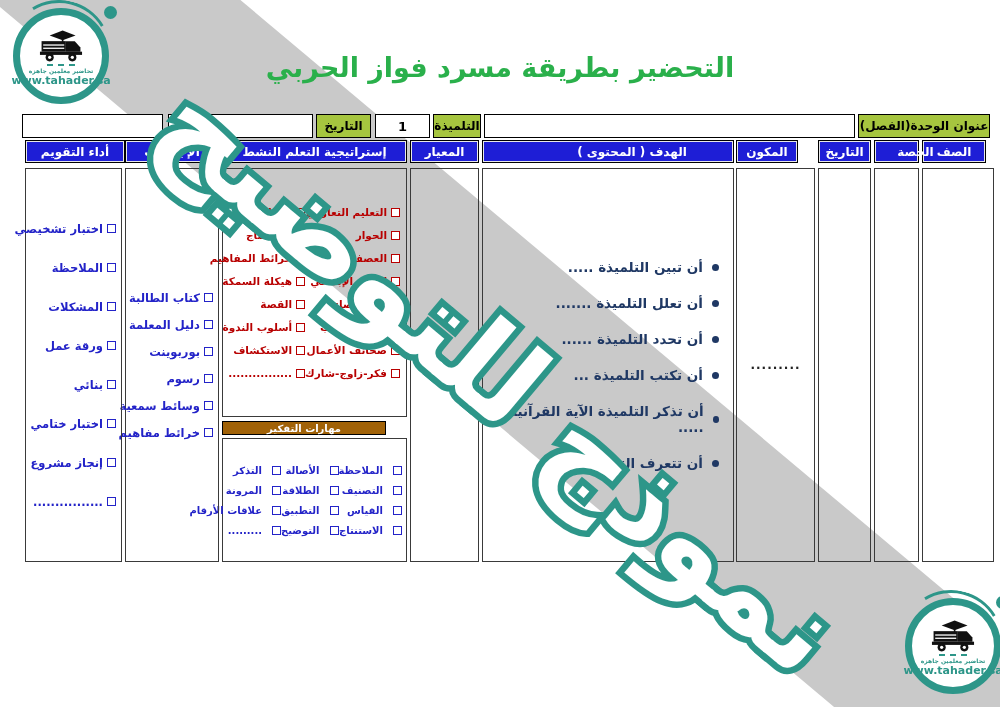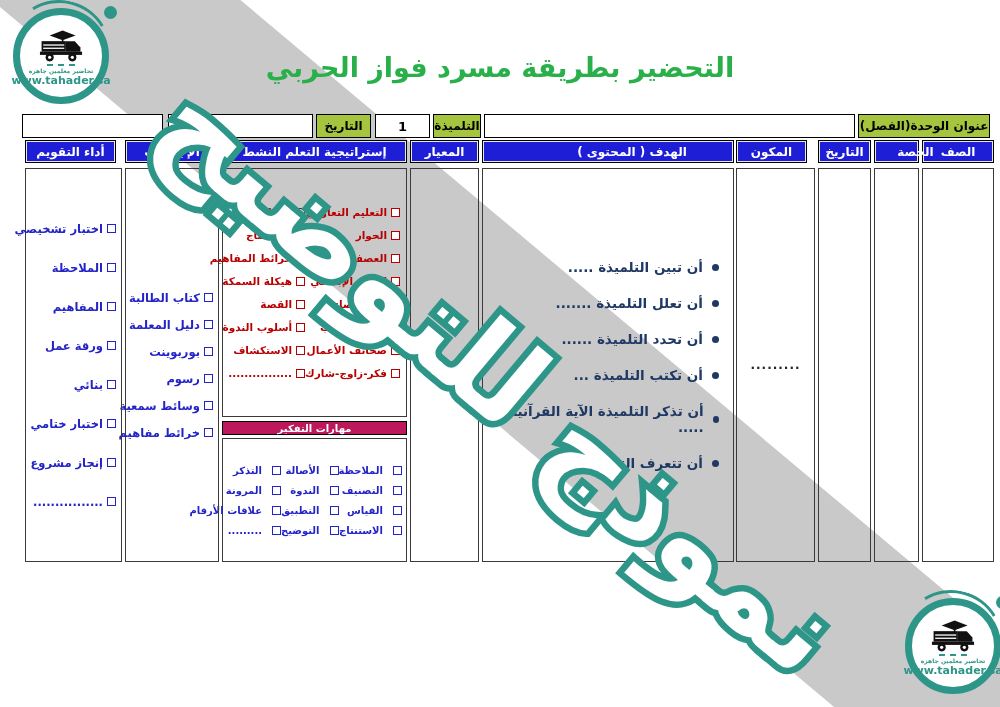--- a/index.html
+++ b/index.html
@@ -40,22 +40,22 @@
 
   .blue-items { color:#2323c8; font-size:11.5px; }
   .blue-items .list { gap:25px; }
   .proc-items .list { gap:13px; }
   .red-items { color:#b80000; font-size:10.5px; }
 
   .strat-box1 { position:absolute; left:200px; width:185px; top:28px; height:249px;
                 border:1px solid #3a3a3a; }
   .strat-grid { position:absolute; inset:0; display:grid; grid-template-columns:1fr 1fr;
                 align-content:center; row-gap:11px; padding:0 6px; direction:rtl; }
-  .think-bar { position:absolute; left:200px; width:185px; top:281px; height:14px;
-               background:#be185d; border:1px solid #000; color:#fff; font-size:10px;
+  .think-bar { position:absolute; left:200px; width:164px; top:281px; height:14px;
+               background:#a16207; border:1px solid #000; color:#fff; font-size:10px;
                display:flex; align-items:center; justify-content:center; }
   .strat-box2 { position:absolute; left:200px; width:185px; top:298px; height:124px;
                 border:1px solid #3a3a3a; }
   .think-grid { position:absolute; inset:0; display:grid; grid-template-columns:1fr 1fr 1fr;
                 align-content:center; row-gap:9px; padding:0 4px; direction:rtl;
                 color:#2323c8; font-size:10px; }
   .think-grid .item { gap:10px; }
 
   .obj-list { position:absolute; inset:0; display:flex; flex-direction:column;
               justify-content:center; gap:20px; padding:0 14px; direction:rtl;
@@ -94,29 +94,29 @@
 <div class="tb green" style="left:858px; width:132px;" dir="rtl">عنوان الوحدة(الفصل)</div>
 <div class="tb white" style="left:484px; width:371px;"></div>
 <div class="tb green" style="left:433px; width:48px;" dir="rtl">التلميذة</div>
 <div class="tb white" style="left:375px; width:55px;">1</div>
 <div class="tb green" style="left:316px; width:55px;" dir="rtl">التاريخ</div>
 <div class="tb white" style="left:168px; width:145px;"></div>
 <div class="tb white" style="left:22px; width:141px;"></div>
 
 <div class="tbl">
 
-  <div class="hcell" style="left:900px; width:72px;">الصف</div>
+  <div class="hcell" style="left:900px; width:64px;">الصف</div>
   <div class="hcell" style="left:852px; width:45px;padding-left:38px;">الحصة</div>
   <div class="hcell" style="left:796px; width:53px;">التاريخ</div>
-  <div class="hcell" style="left:714px; width:71px;">المكون</div>
+  <div class="hcell" style="left:714px; width:62px;">المكون</div>
   <div class="hcell" style="left:460px; width:252px;padding-left:48px;">الهدف ( المحتوى )</div>
   <div class="hcell" style="left:388px; width:69px;">المعيار</div>
   <div class="hcell" style="left:200px; width:185px;">إستراتيجية التعلم النشط</div>
   <div class="hcell" style="left:103px; width:94px;">الإجراءات</div>
-  <div class="hcell" style="left:3px; width:91px;">أداء التقويم</div>
+  <div class="hcell" style="left:3px; width:100px;">أداء التقويم</div>
 
   <div class="bcell" style="left:900px; width:72px;"></div>
   <div class="bcell" style="left:852px; width:45px;"></div>
   <div class="bcell" style="left:796px; width:53px;"></div>
   <div class="bcell" style="left:388px; width:69px;"></div>
 
   <div class="bcell" style="left:714px; width:79px;">
     <div class="comp-val">.........</div>
   </div>
 
@@ -232,21 +232,21 @@
       <div class="item" dir="rtl">
           <span class="cb"></span>
           <span>التذكر</span>
         </div>
       <div class="item" dir="rtl">
           <span class="cb"></span>
           <span>التصنيف</span>
         </div>
       <div class="item" dir="rtl">
           <span class="cb"></span>
-          <span>الندوة</span>
+          <span>الطلاقة</span>
         </div>
       <div class="item" dir="rtl">
           <span class="cb"></span>
           <span>المرونة</span>
         </div>
       <div class="item" dir="rtl">
           <span class="cb"></span>
           <span>القياس</span>
         </div>
       <div class="item" dir="rtl">
@@ -306,21 +306,21 @@
       <div class="item">
           <span class="cb"></span>
           <span>اختبار تشخيصي</span>
         </div>
       <div class="item">
           <span class="cb"></span>
           <span>الملاحظة</span>
         </div>
       <div class="item">
           <span class="cb"></span>
-          <span>المفاهيم</span>
+          <span>المشكلات</span>
         </div>
       <div class="item">
           <span class="cb"></span>
           <span>ورقة عمل</span>
         </div>
       <div class="item">
           <span class="cb"></span>
           <span>بنائي</span>
         </div>
       <div class="item">

